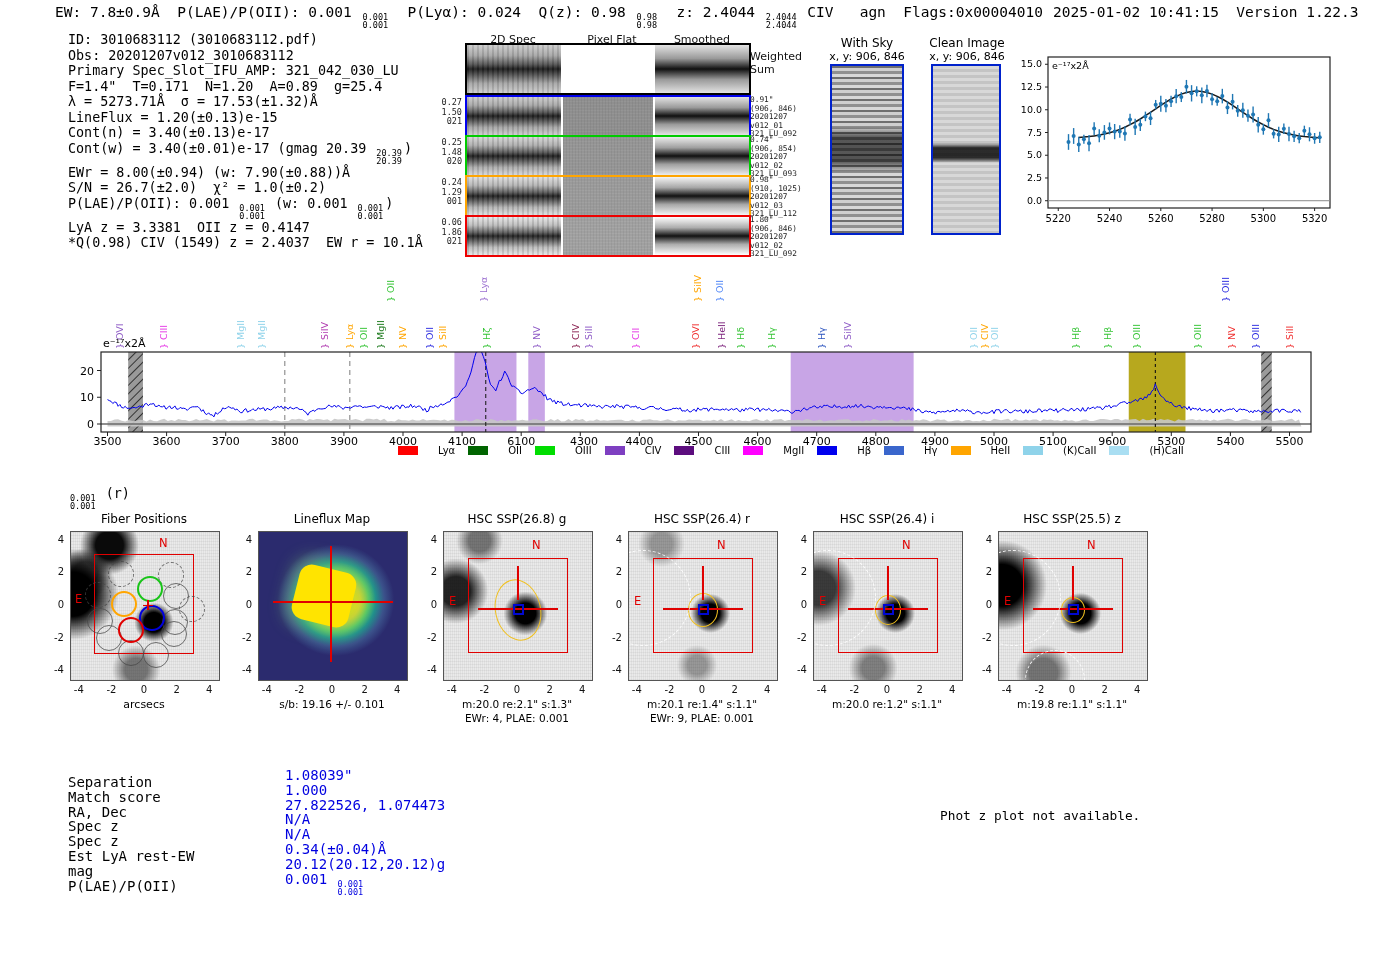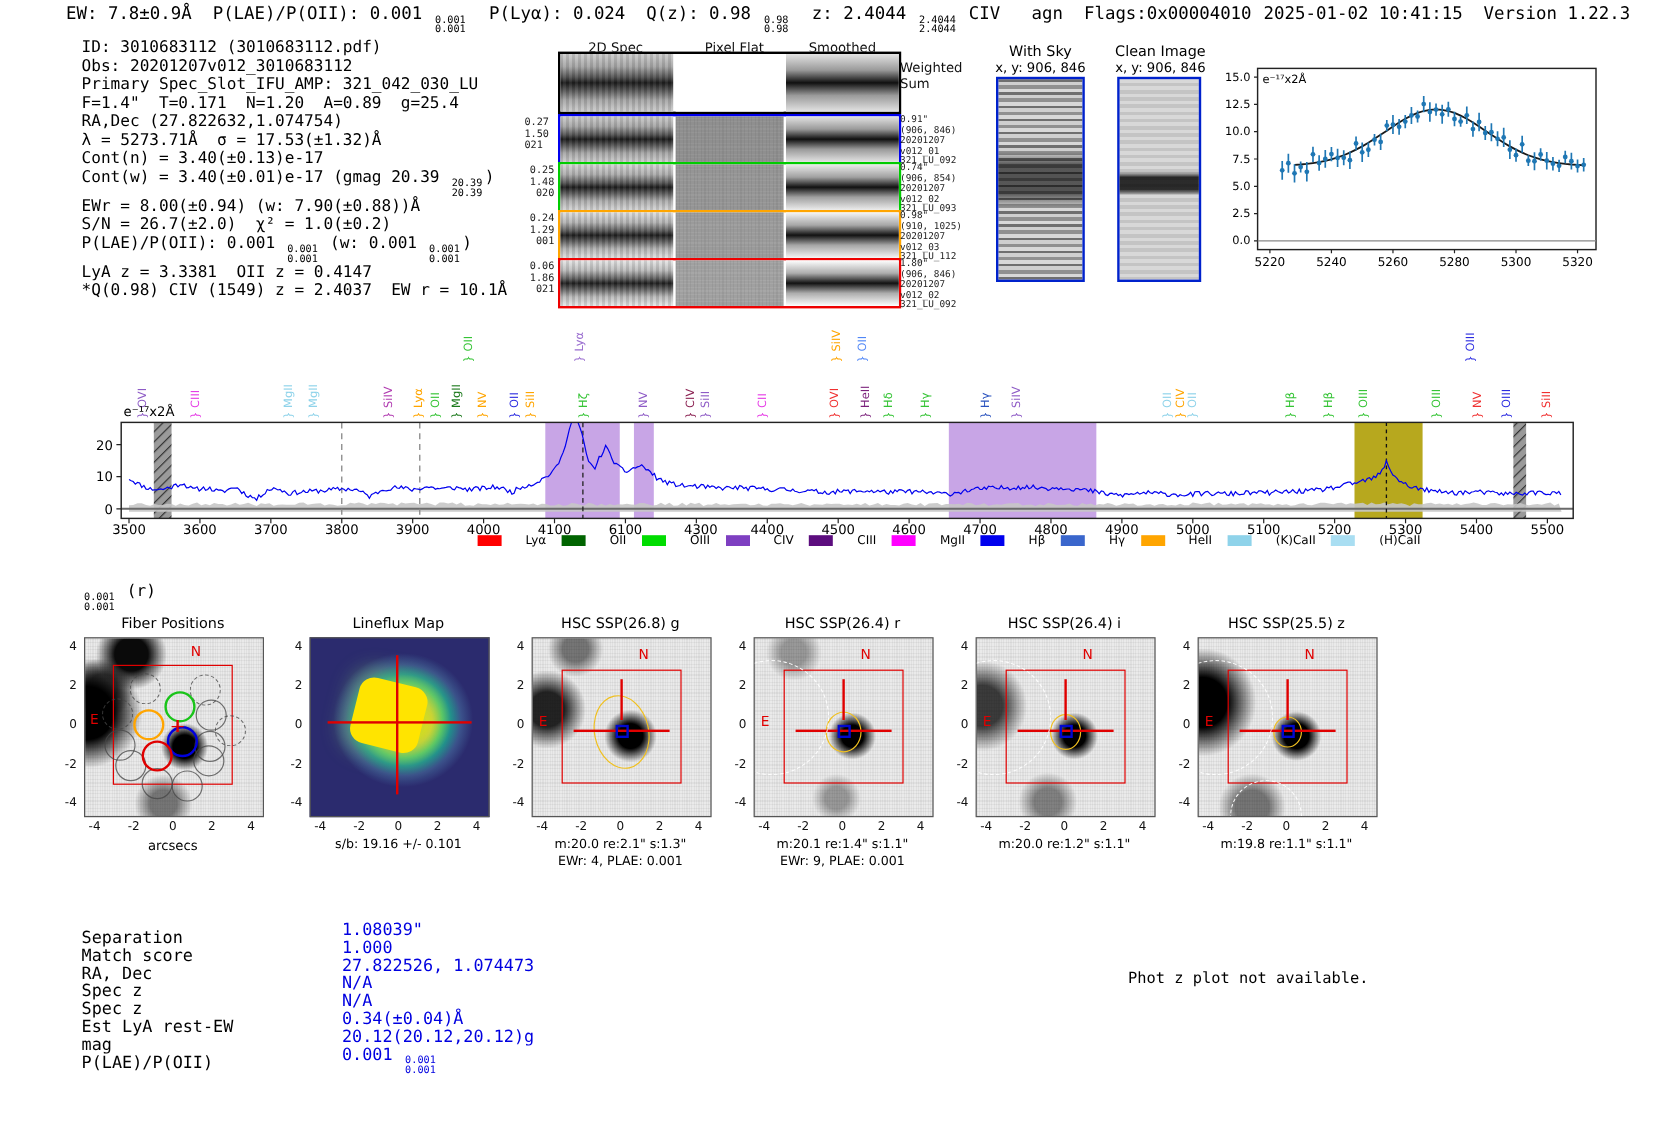--- a/index.html
+++ b/index.html
@@ -53,22 +53,22 @@
 <body>
 
 <div id="canvas">
   <div class="abs hdr" id="header-line" style="left:55px;top:4px"><span>EW: 7.8±0.9Å  P(LAE)/P(OII): 0.001 </span><span class="frac"><div>0.001</div><div>0.001</div></span><span>  P(Lyα): 0.024  Q(z): 0.98 </span><span class="frac"><div>0.98</div><div>0.98</div></span><span>  z: 2.4044 </span><span class="frac"><div>2.4044</div><div>2.4044</div></span><span> CIV   agn  Flags:0x00004010</span></div>
   <div class="abs hdr" id="header-datetime" style="left:1053px;top:4px">2025-01-02 10:41:15  Version 1.22.3</div>
   <div class="abs" id="info-block" style="left:68px;top:32px">
       <div class="info"><span>ID: 3010683112 (3010683112.pdf)</span></div>
       <div class="info"><span>Obs: 20201207v012_3010683112</span></div>
       <div class="info"><span>Primary Spec_Slot_IFU_AMP: 321_042_030_LU</span></div>
       <div class="info"><span>F=1.4"  T=0.171  N=1.20  A=0.89  g=25.4</span></div>
-      <div class="info"><span>RA,Dec (27.822632,1.074754)</span></div>
       <div class="info"><span>λ = 5273.71Å  σ = 17.53(±1.32)Å</span></div>
+      <div class="info"><span>LineFlux = 1.20(±0.13)e-15</span></div>
       <div class="info"><span>Cont(n) = 3.40(±0.13)e-17</span></div>
       <div class="info"><span>Cont(w) = 3.40(±0.01)e-17 (gmag 20.39 </span><span class="frac"><div>20.39</div><div>20.39</div></span><span>)</span></div>
       <div class="info"><span>EWr = 8.00(±0.94) (w: 7.90(±0.88))Å</span></div>
       <div class="info"><span>S/N = 26.7(±2.0)  χ² = 1.0(±0.2)</span></div>
       <div class="info"><span>P(LAE)/P(OII): 0.001 </span><span class="frac"><div>0.001</div><div>0.001</div></span><span> (w: 0.001 </span><span class="frac"><div>0.001</div><div>0.001</div></span><span>)</span></div>
       <div class="info"><span>LyA z = 3.3381  OII z = 0.4147</span></div>
       <div class="info"><span>*Q(0.98) CIV (1549) z = 2.4037  EW r = 10.1Å</span></div>
     </div>
   <div id="spec2d-area">
       <div class="abs sans ctr" style="left: 463px; top: 33px; width: 100px; font-size: 11px; color: rgb(17, 17, 17);">2D Spec</div>
@@ -81,21 +81,21 @@
       </div>
       <div class="abs sans" style="left: 750px; top: 50px; font-size: 11px; line-height: 13px; color: rgb(17, 17, 17);">
         <div>Weighted</div>
         <div>Sum</div>
       </div>
       <div class="row2d" style="top: 95px; height: 38px; border: 2.2px solid rgb(0, 0, 238);">
         <div class="strip strip-spec" style="left: 0px; width: 94px; filter: brightness(1);"></div>
         <div class="strip strip-flat" style="left: 96px; width: 90px; filter: brightness(1);"></div>
         <div class="strip strip-smooth" style="left: 188px; width: 94px; filter: brightness(1);"></div>
       </div>
-      <div class="abs" style="left: 437px; top: 98px; width: 25px; font-size: 8.5px; line-height: 9.5px; color: rgb(34, 34, 34);">
+      <div class="abs" style="left: 437px; top: 98px; width: 25px; font-size: 8.5px; line-height: 9.5px; text-align: right; color: rgb(34, 34, 34);">
         <div>0.27</div>
         <div>1.50</div>
         <div>021</div>
       </div>
       <div class="abs" style="left: 750px; top: 96px; font-size: 7.8px; line-height: 8.6px; color: rgb(34, 34, 34);">
         <div>0.91"</div>
         <div>(906, 846)</div>
         <div>20201207</div>
         <div>v012_01</div>
         <div>321_LU_092</div>
@@ -395,21 +395,21 @@
       <div class="tick-x" style="left: 521.2px; top: 435px;">6100</div>
       <div class="tick-x" style="left: 584px; top: 435px;">4300</div>
       <div class="tick-x" style="left: 639.4px; top: 435px;">4400</div>
       <div class="tick-x" style="left: 698.5px; top: 435px;">4500</div>
       <div class="tick-x" style="left: 757.6px; top: 435px;">4600</div>
       <div class="tick-x" style="left: 816.7px; top: 435px;">4700</div>
       <div class="tick-x" style="left: 875.8px; top: 435px;">4800</div>
       <div class="tick-x" style="left: 934.9px; top: 435px;">4900</div>
       <div class="tick-x" style="left: 994px; top: 435px;">5000</div>
       <div class="tick-x" style="left: 1053.1px; top: 435px;">5100</div>
-      <div class="tick-x" style="left: 1112.2px; top: 435px;">5200</div>
+      <div class="tick-x" style="left: 1112.2px; top: 435px;">9600</div>
       <div class="tick-x" style="left: 1171.3px; top: 435px;">5300</div>
       <div class="tick-x" style="left: 1230.4px; top: 435px;">5400</div>
       <div class="tick-x" style="left: 1289.5px; top: 435px;">5500</div>
       <div class="abs sans" style="left: 72px; top: 418px; width: 22px; text-align: right; font-size: 11px;">0</div>
       <div class="abs sans" style="left: 72px; top: 391.25px; width: 22px; text-align: right; font-size: 11px;">10</div>
       <div class="abs sans" style="left: 72px; top: 364.5px; width: 22px; text-align: right; font-size: 11px;">20</div>
       <div class="abs sans" style="left: 103px; top: 337px; font-size: 11px;">e⁻¹⁷x2Å</div>
     </div>
   <div class="legend-row" id="legend" style="left:398px;top:445px">
       <div class="legend-item">

